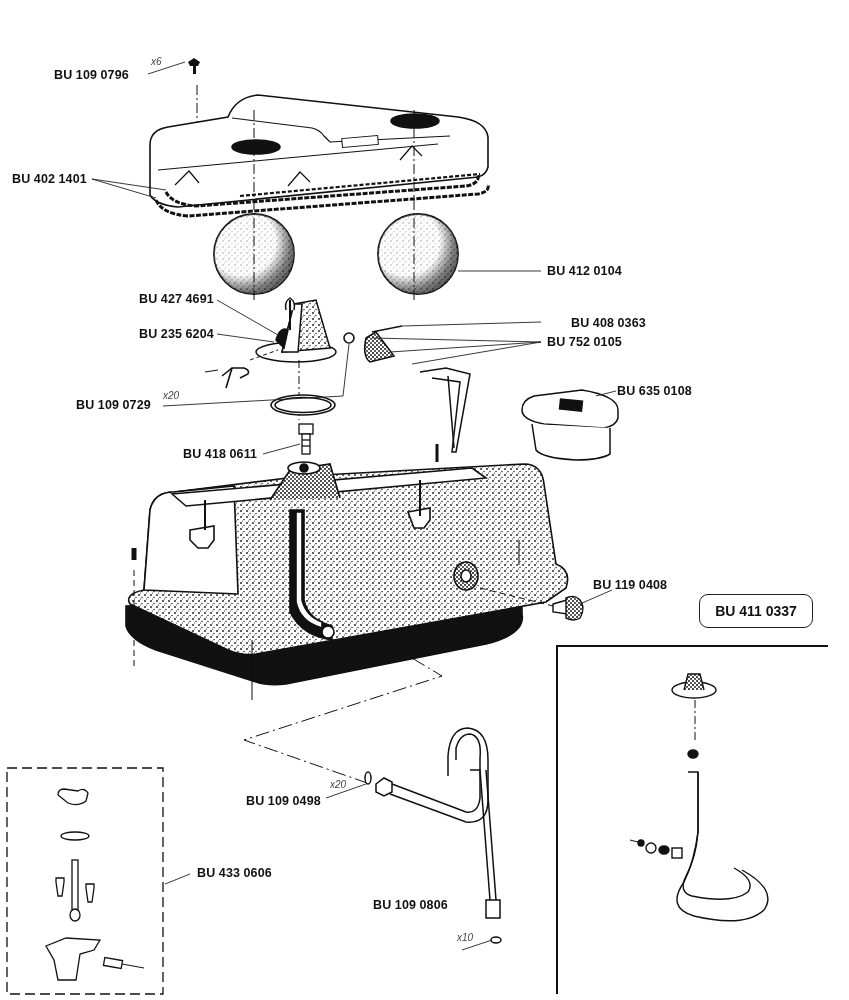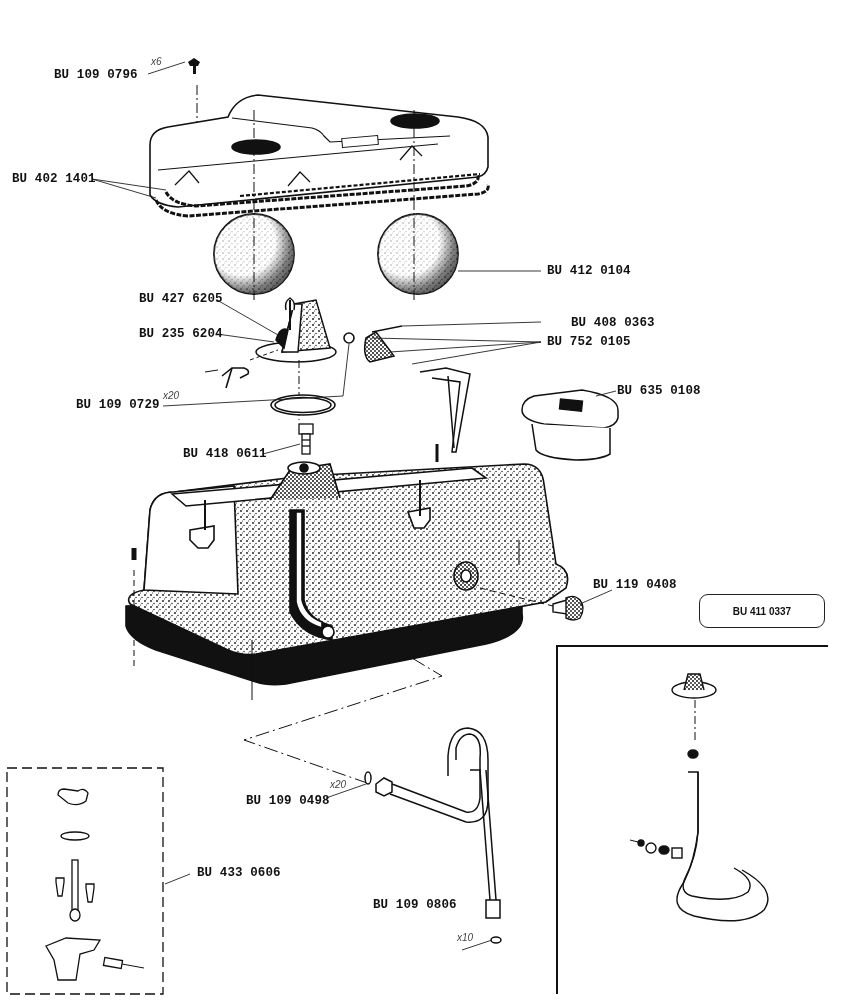--- a/index.html
+++ b/index.html
@@ -1,26 +1,26 @@
 <!DOCTYPE html>
 <html><head>
 <meta charset="utf-8">
 <style>
   html, body { margin:0; padding:0; background:#ffffff; }
   body { width:849px; height:1000px; position:relative; overflow:hidden;
          font-family:"Liberation Sans", sans-serif; color:#111; }
   #art { position:absolute; left:0; top:0; width:849px; height:1000px; }
   .lbl { position:absolute; font-weight:bold; font-size:12.5px; white-space:nowrap;
-         font-family:Liberation Mono, monospace; color:#111; letter-spacing:0.1px; }
+         font-family:Liberation Sans, sans-serif; color:#111; letter-spacing:0.1px; }
   .qty { position:absolute; font-style:italic; font-size:10px; color:#444;
          font-family:"Liberation Sans", sans-serif; }
-  .boxlbl { position:absolute; left:699px; top:594px; width:126px; height:34px;
+  .boxlbl { position:absolute; left:699px; top:594px; width:114px; height:34px;
             border:1.6px solid #222; border-radius:9px; box-sizing:border-box;
             display:flex; align-items:center; justify-content:center;
-            font-weight:bold; font-size:10px; }
+            font-weight:bold; font-size:14px; }
 </style>
 </head>
 <body>
 
 <svg id="art" viewBox="0 0 849 1000" xmlns="http://www.w3.org/2000/svg">
   <defs>
     <pattern id="stip" width="6" height="6" patternUnits="userSpaceOnUse">
       <rect width="6" height="6" fill="#fff"></rect>
       <circle cx="1" cy="1" r="0.9" fill="#111"></circle>
       <circle cx="4" cy="3.5" r="0.7" fill="#111"></circle>
@@ -209,21 +209,21 @@
     <line x1="326" y1="798" x2="366" y2="784"></line>
     <line x1="165" y1="884" x2="190" y2="874"></line>
     <line x1="462" y1="950" x2="492" y2="940"></line>
   </g>
 </svg>
 
 <span class="qty" style="left:151px;top:56px">x6</span>
 <span class="lbl" style="left:54px;top:68px">BU 109 0796</span>
 <span class="lbl" style="left:12px;top:172px">BU 402 1401</span>
 <span class="lbl" style="left:547px;top:264px">BU 412 0104</span>
-<span class="lbl" style="left:139px;top:292px">BU 427 6205</span>
+<span class="lbl" style="left:139px;top:292px">BU 427 4691</span>
 <span class="lbl" style="left:139px;top:327px">BU 235 6204</span>
 <span class="lbl" style="left:571px;top:316px">BU 408 0363</span>
 <span class="lbl" style="left:547px;top:335px">BU 752 0105</span>
 <span class="qty" style="left:163px;top:390px">x20</span>
 <span class="lbl" style="left:76px;top:398px">BU 109 0729</span>
 <span class="lbl" style="left:617px;top:384px">BU 635 0108</span>
 <span class="lbl" style="left:183px;top:447px">BU 418 0611</span>
 <span class="lbl" style="left:593px;top:578px">BU 119 0408</span>
 <div class="boxlbl">BU 411 0337</div>
 <span class="qty" style="left:330px;top:779px">x20</span>

